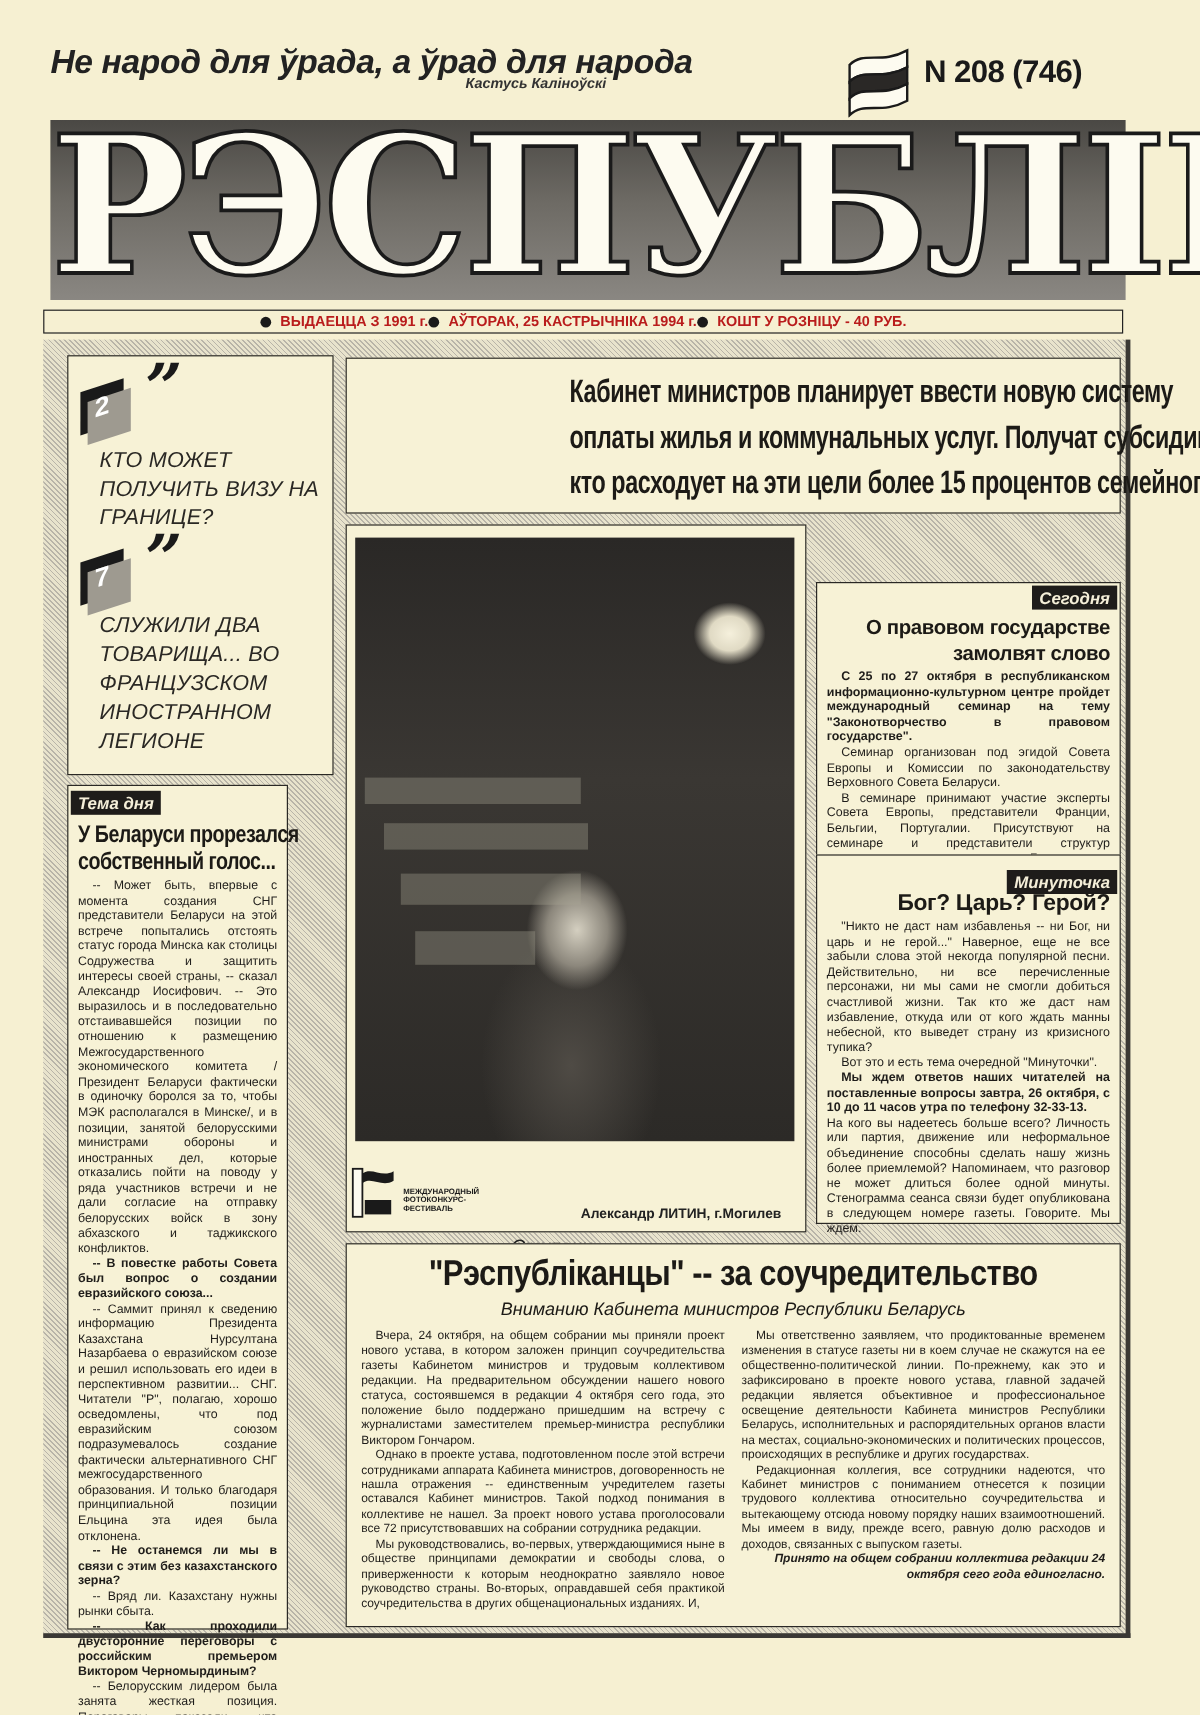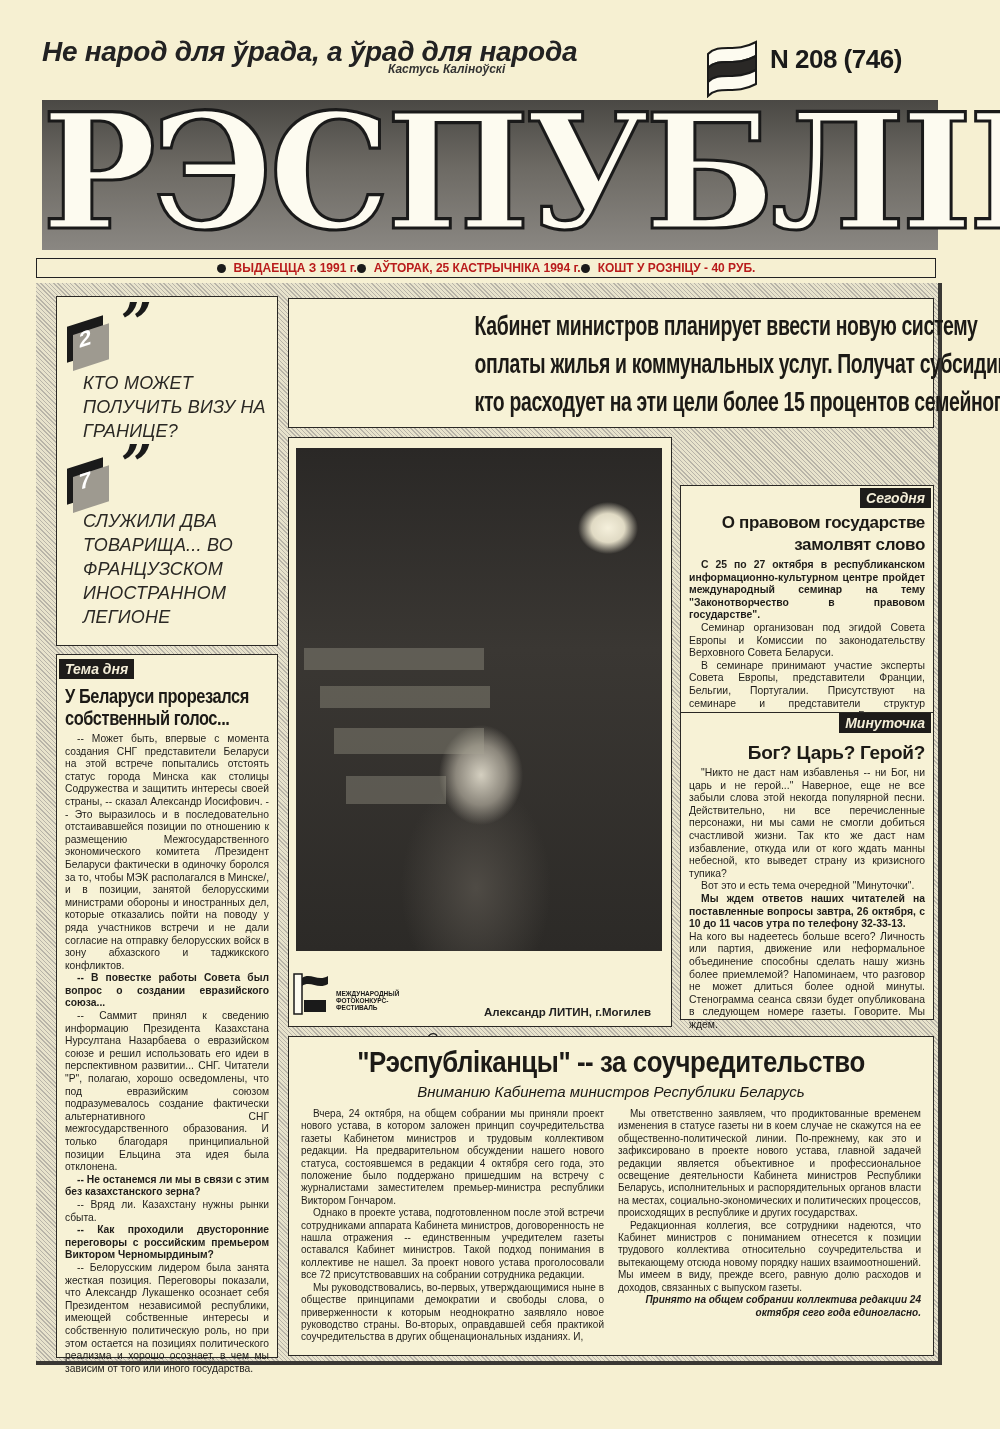--- a/index.html
+++ b/index.html
@@ -111,21 +111,21 @@
 <div class="panel" style="left:56px; top:296px; width:222px; height:350px;">
   <div class="teaser-num" style="left:10px; top:24px;">2</div>
   <div class="quote-mark" style="left:64px; top:6px;">”</div>
   <div class="teaser-text" style="left:26px; top:74px; width:190px;">КТО МОЖЕТ ПОЛУЧИТЬ ВИЗУ НА ГРАНИЦЕ?</div>
 
   <div class="teaser-num" style="left:10px; top:166px;">7</div>
   <div class="quote-mark" style="left:64px; top:148px;">”</div>
   <div class="teaser-text" style="left:26px; top:212px; width:190px;">СЛУЖИЛИ ДВА ТОВАРИЩА... ВО ФРАНЦУЗСКОМ ИНОСТРАННОМ ЛЕГИОНЕ</div>
 </div>
 
-<div class="panel" style="left:56px; top:654px; width:222px; height:704px; padding:30px 8px 6px 8px;">
+<div class="panel" style="left:56px; top:654px; width:184px; height:704px; padding:30px 8px 6px 8px;">
   <div class="section-tag" style="left:2px; top:4px;">Тема дня</div>
   <div style="font-family:'Liberation Sans',sans-serif; font-weight:bold; font-size:20px; line-height:22px; letter-spacing:-0.5px; transform:scaleX(0.82); transform-origin:left; width:260px; margin-bottom:4px;">У Беларуси прорезался собственный голос...</div>
   <div class="body-text">
     <p>-- Может быть, впервые с момента создания СНГ представители Беларуси на этой встрече попытались отстоять статус города Минска как столицы Содружества и защитить интересы своей страны, -- сказал Александр Иосифович. -- Это выразилось и в последовательно отстаивавшейся позиции по отношению к размещению Межгосударственного экономического комитета /Президент Беларуси фактически в одиночку боролся за то, чтобы МЭК располагался в Минске/, и в позиции, занятой белорусскими министрами обороны и иностранных дел, которые отказались пойти на поводу у ряда участников встречи и не дали согласие на отправку белорусских войск в зону абхазского и таджикского конфликтов.</p>
     <p class="b">-- В повестке работы Совета был вопрос о создании евразийского союза...</p>
     <p>-- Саммит принял к сведению информацию Президента Казахстана Нурсултана Назарбаева о евразийском союзе и решил использовать его идеи в перспективном развитии... СНГ. Читатели "Р", полагаю, хорошо осведомлены, что под евразийским союзом подразумевалось создание фактически альтернативного СНГ межгосударственного образования. И только благодаря принципиальной позиции Ельцина эта идея была отклонена.</p>
     <p class="b">-- Не останемся ли мы в связи с этим без казахстанского зерна?</p>
     <p>-- Вряд ли. Казахстану нужны рынки сбыта.</p>
     <p class="b">-- Как проходили двусторонние переговоры с российским премьером Виктором Черномырдиным?</p>
     <p>-- Белорусским лидером была занята жесткая позиция. Переговоры показали, что Александр Лукашенко осознает себя Президентом независимой республики, имеющей собственные интересы и собственную политическую роль, но при этом остается на позициях политического реализма и хорошо осознает, в чем мы зависим от того или иного государства.</p>
@@ -164,21 +164,21 @@
   <div style="font-weight:bold; font-size:17px; line-height:22px; text-align:right; letter-spacing:-0.3px; margin-bottom:3px;">О правовом государстве замолвят слово</div>
   <div class="body-text" style="font-size:10.4px;">
     <p class="b">С 25 по 27 октября в республиканском информационно-культурном центре пройдет международный семинар на тему "Законотворчество в правовом государстве".</p>
     <p>Семинар организован под эгидой Совета Европы и Комиссии по законодательству Верховного Совета Беларуси.</p>
     <p>В семинаре принимают участие эксперты Совета Европы, представители Франции, Бельгии, Португалии. Присутствуют на семинаре и представители структур государственного управления Беларуси -- Верховного Совета, Конституционного суда, Министерства юстиции.</p>
   </div>
   <div class="sig" style="margin-top:8px;">Максим ТАБОРОВ</div>
 </div>
 
 <div class="panel" style="left:680px; top:712px; width:254px; height:308px; padding:28px 8px 6px 8px;">
-  <div class="section-tag" style="right:2px; top:0;">Минуточка</div>
+  <div class="section-tag" style="right:2px; top:12px;">Минуточка</div>
   <div style="font-weight:bold; font-size:19px; line-height:24px; text-align:right; letter-spacing:-0.3px; margin-bottom:2px;">Бог? Царь? Герой?</div>
   <div class="body-text" style="font-size:10.4px;">
     <p>"Никто не даст нам избавленья -- ни Бог, ни царь и не герой..." Наверное, еще не все забыли слова этой некогда популярной песни. Действительно, ни все перечисленные персонажи, ни мы сами не смогли добиться счастливой жизни. Так кто же даст нам избавление, откуда или от кого ждать манны небесной, кто выведет страну из кризисного тупика?</p>
     <p>Вот это и есть тема очередной "Минуточки".</p>
     <p class="b">Мы ждем ответов наших читателей на поставленные вопросы завтра, 26 октября, с 10 до 11 часов утра по телефону 32-33-13.</p>
     <p style="text-indent:0;">На кого вы надеетесь больше всего? Личность или партия, движение или неформальное объединение способны сделать нашу жизнь более приемлемой? Напоминаем, что разговор не может длиться более одной минуты. Стенограмма сеанса связи будет опубликована в следующем номере газеты. Говорите. Мы ждем.</p>
   </div>
 </div>
 
 <div class="panel" style="left:288px; top:1036px; width:646px; height:320px; padding:6px 12px;">

